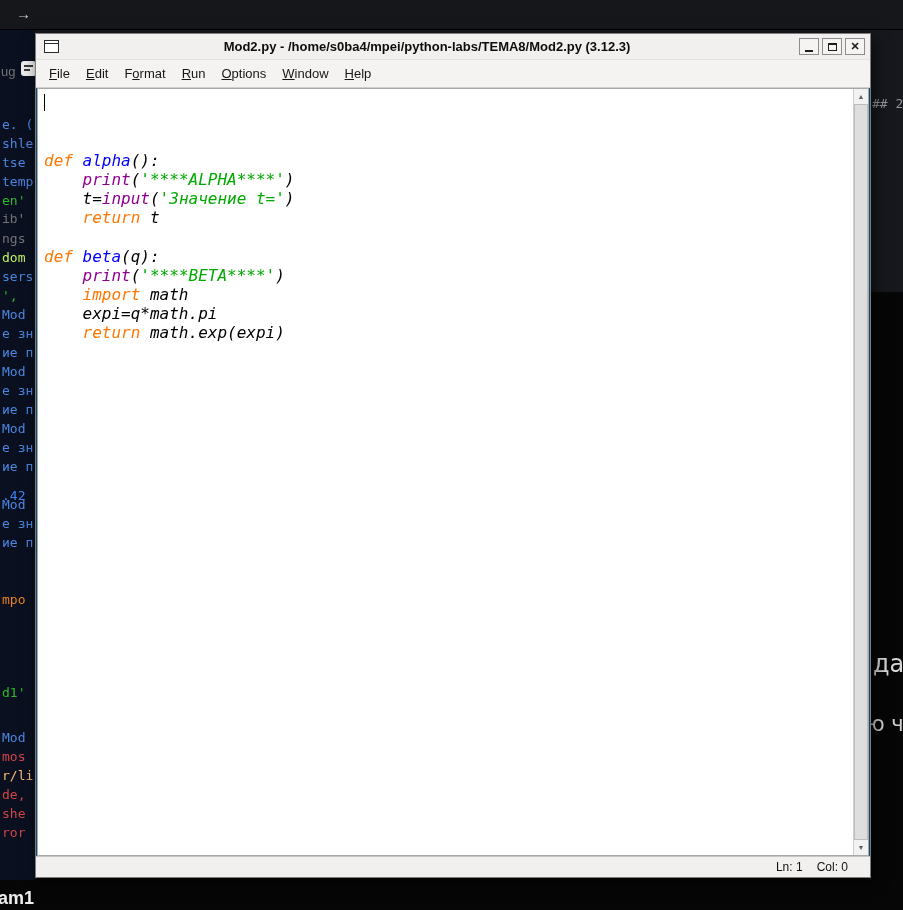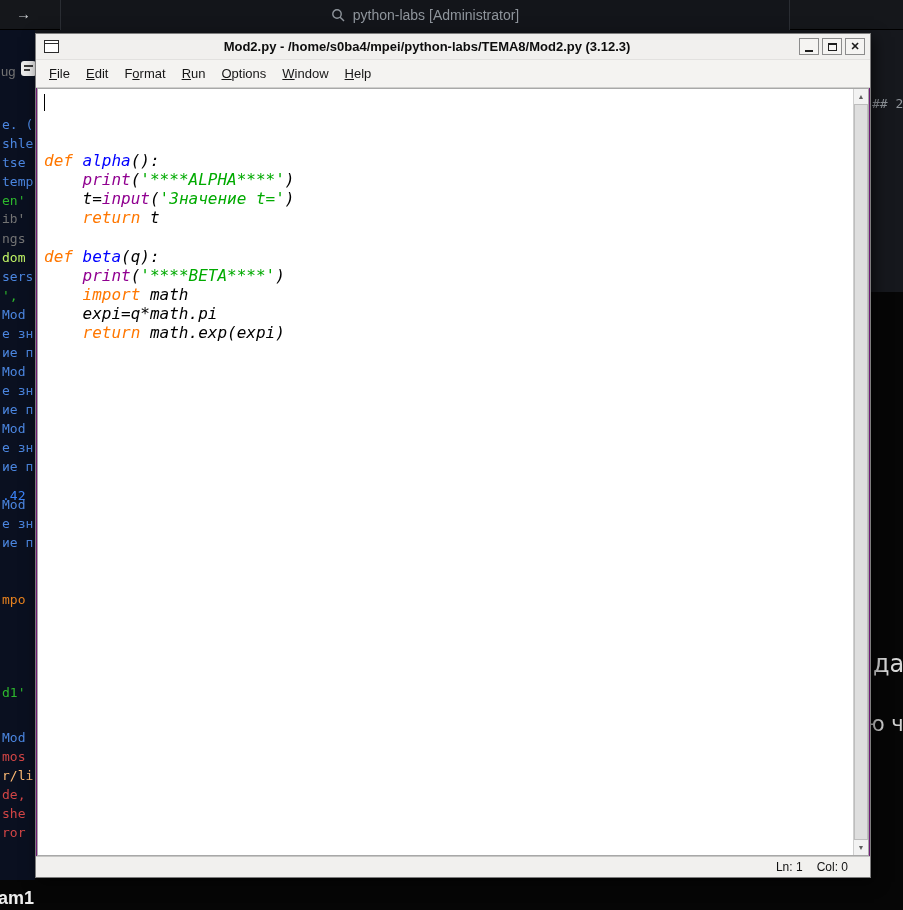--- a/index.html
+++ b/index.html
@@ -22,21 +22,21 @@
   .left-strip .strip-header { position:absolute; left:1px; top:34px; color:#737373; font-size:13px; }
   .left-strip .app-icon { position:absolute; left:21px; top:31px; width:15px; height:15px; background:#ececec; border-radius:3px; }
   .left-strip .app-icon::before { content:""; position:absolute; left:3px; top:4px; width:9px; height:2px; background:#3a3a3a; }
   .left-strip .app-icon::after  { content:""; position:absolute; left:3px; top:8px; width:6px; height:2px; background:#3a3a3a; }
   .frag { position:absolute; left:2px; white-space:pre; font-family:"DejaVu Sans Mono", monospace; font-size:13px; }
   .right-frag { position:absolute; white-space:pre; z-index:1; }
   .bottom-text { position:absolute; left:-2px; top:888px; color:#eeeeee; font-size:18px; font-weight:bold; z-index:1; }
 
   
   .idle-window { position:absolute; left:35px; top:33px; width:836px; height:845px;
-                 background:#701a75; border:1px solid #7d7d7d;
+                 background:#0c4a6e; border:1px solid #7d7d7d;
                  box-shadow:3px 4px 14px rgba(0,0,0,0.6);
                  display:flex; flex-direction:column; z-index:2; }
 
   .title-bar { height:25px; background:#f1f0ee; display:flex; align-items:center; padding:0 5px; flex:0 0 auto; }
   .win-icon { width:15px; height:13px; border:1px solid #2b2b2b; background:#fff; position:relative; margin:0 3px; flex:0 0 auto; }
   .win-icon::before { content:""; position:absolute; left:0; right:0; top:2px; height:1px; background:#2b2b2b; }
   .window-title { flex:1; text-align:center; font-size:13px; font-weight:bold; color:#0d0d0d;
                   white-space:nowrap; overflow:hidden; }
   .controls { display:flex; flex:0 0 auto; margin-left:4px; }
   .ctrl { width:20px; height:17px; margin-left:3px; border:1px solid #8c8c8c; background:#f5f4f2;
@@ -69,29 +69,20 @@
 </style>
 </head>
 <body>
 
 <div class="desktop">
 
   <div class="upper-panel"></div>
 
   <div class="top-bar">
     <span class="back-arrow">→</span>
-    <div class="search-tab">
-      <span style="display:flex;">
-        <svg width="14" height="14" viewBox="0 0 14 14">
-          <circle cx="6" cy="6" r="4.2" fill="none" stroke="#8f959c" stroke-width="1.4"></circle>
-          <line x1="9.2" y1="9.2" x2="13" y2="13" stroke="#8f959c" stroke-width="1.4"></line>
-        </svg>
-      </span>
-      <span>python-labs [Administrator]</span>
-    </div>
   </div>
 
   <div class="left-strip" id="left-strip">
     <span class="strip-header">ug</span>
     <span class="app-icon"></span>
   <div class="frag" style="top: 87px; color: rgb(75, 134, 224);">e. (</div>
       <div class="frag" style="top: 106px; color: rgb(75, 134, 224);">shlе</div>
       <div class="frag" style="top: 125px; color: rgb(75, 134, 224);">tse</div>
       <div class="frag" style="top: 144px; color: rgb(75, 134, 224);">temp</div>
       <div class="frag" style="top: 163px; color: rgb(45, 184, 45);">en'</div>

